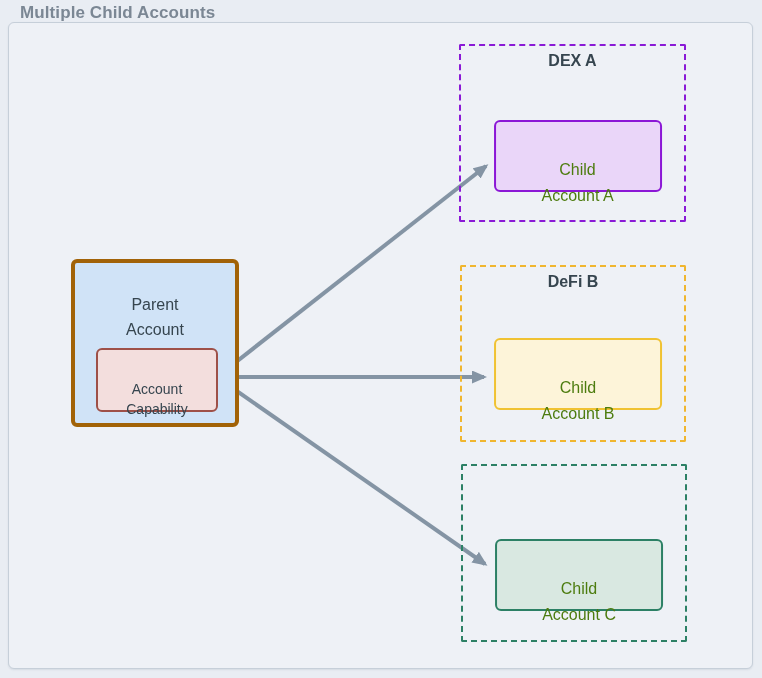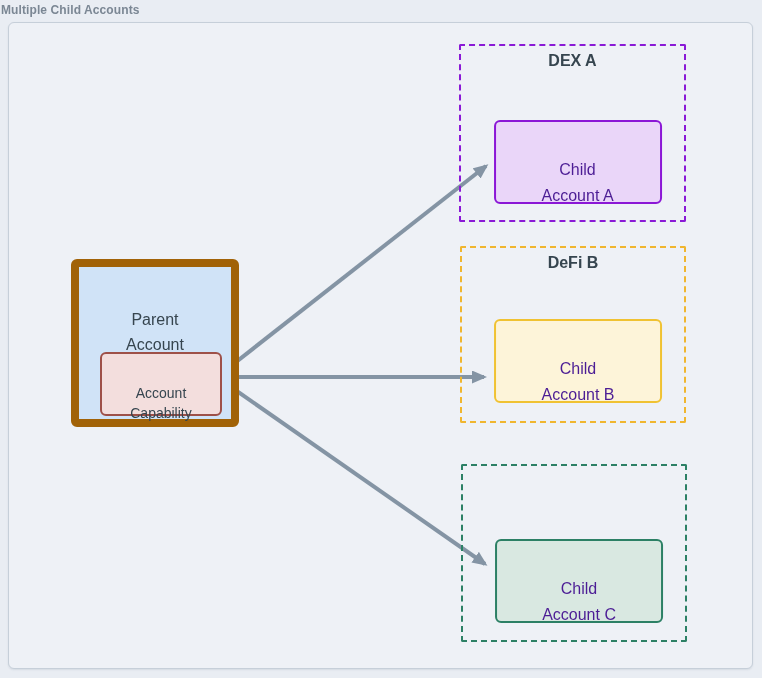--- a/index.html
+++ b/index.html
@@ -11,23 +11,23 @@
     font-family: "Liberation Sans", sans-serif;
     overflow: hidden;
   }
   .stage {
     position: relative;
     width: 762px;
     height: 678px;
   }
   .diagram-title {
     position: absolute;
-    left: 1px;
+    left: 20px;
     top: 3px;
-    font-size: 12px;
+    font-size: 17px;
     font-weight: 700;
     color: #7b8794;
     letter-spacing: 0.1px;
   }
   .canvas {
     position: absolute;
     left: 8px;
     top: 22px;
     width: 745px;
     height: 647px;
@@ -43,25 +43,25 @@
     border-radius: 6px;
     text-align: center;
     color: #36454f;
     white-space: pre-line;
   }
   
   .parent-box {
     left: 62px; top: 236px;
     width: 168px; height: 168px;
     background: #d0e3f7;
-    border: 8px solid #a16207;
+    border: 4px solid #a16207;
     font-size: 16px;
     font-weight: 500;
     line-height: 25px;
-    padding-top: 15px;
+    padding-top: 4px;
   }
   .capability-box {
     position: absolute;
     left: 21px; top: 85px;
     width: 122px; height: 64px;
     box-sizing: border-box;
     background: #f3dedd;
     border: 2px solid #9e5048;
     border-radius: 6px;
     font-size: 14px;
@@ -77,34 +77,34 @@
     border-radius: 2px;
     text-align: center;
   }
   .zone-label {
     margin-top: 6px;
     font-size: 16px;
     font-weight: 600;
     color: #36454f;
   }
   .zone-a { left: 450px; top: 21px;  width: 227px; height: 178px; border: 2px dashed #8a1ad6; }
-  .zone-b { left: 451px; top: 223px; width: 226px; height: 177px; border: 2px dashed #f0b62f; }
+  .zone-b { left: 451px; top: 242px; width: 226px; height: 177px; border: 2px dashed #f0b62f; }
   .zone-c { left: 452px; top: 441px; width: 226px; height: 178px; border: 2px dashed #2c8065; }
   .child-box {
     position: absolute;
     box-sizing: border-box;
     border-radius: 6px;
-    width: 168px; height: 84px;
+    width: 168px; height: 72px;
     left: 50%;
     transform: translateX(-47%);
     font-size: 16px;
     font-weight: 500;
     line-height: 26px;
     padding-top: 9px;
-    color: #4c1d95;
+    color: #4d7c0f;
     white-space: pre-line;
   }
   .child-a { top: 74px; background: #ead6f9; border: 2px solid #8b17d6; }
   .child-b { top: 71px; background: #fdf4d9; border: 2px solid #f0c232; }
   .child-c { top: 73px; background: #d9e8e1; border: 2px solid #2c8065; }
   .arrows-layer {
     position: absolute;
     left: 0; top: 0;
     width: 745px; height: 647px;
     pointer-events: none;

